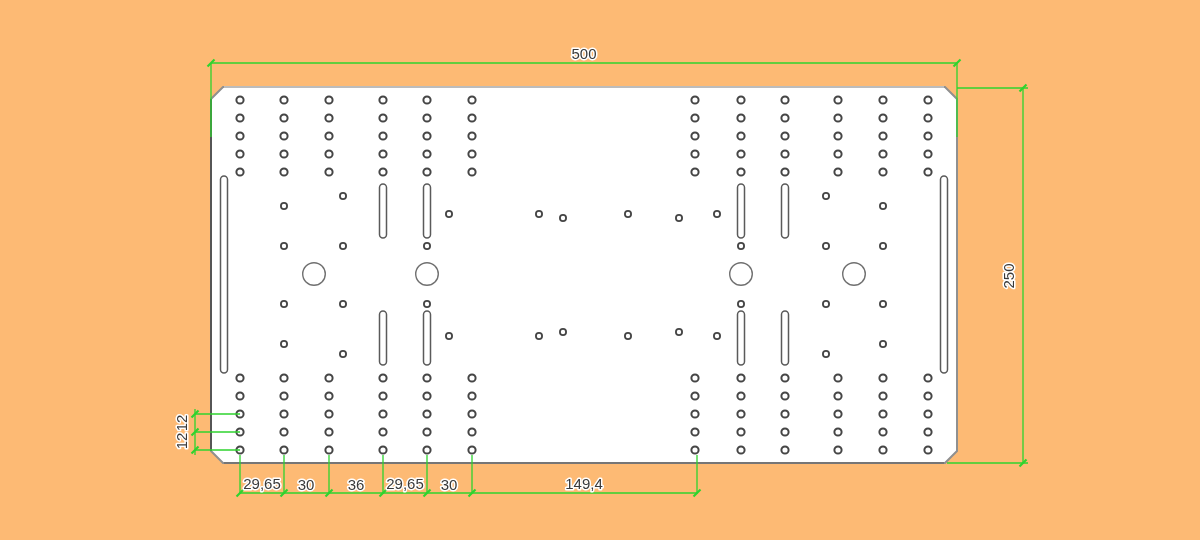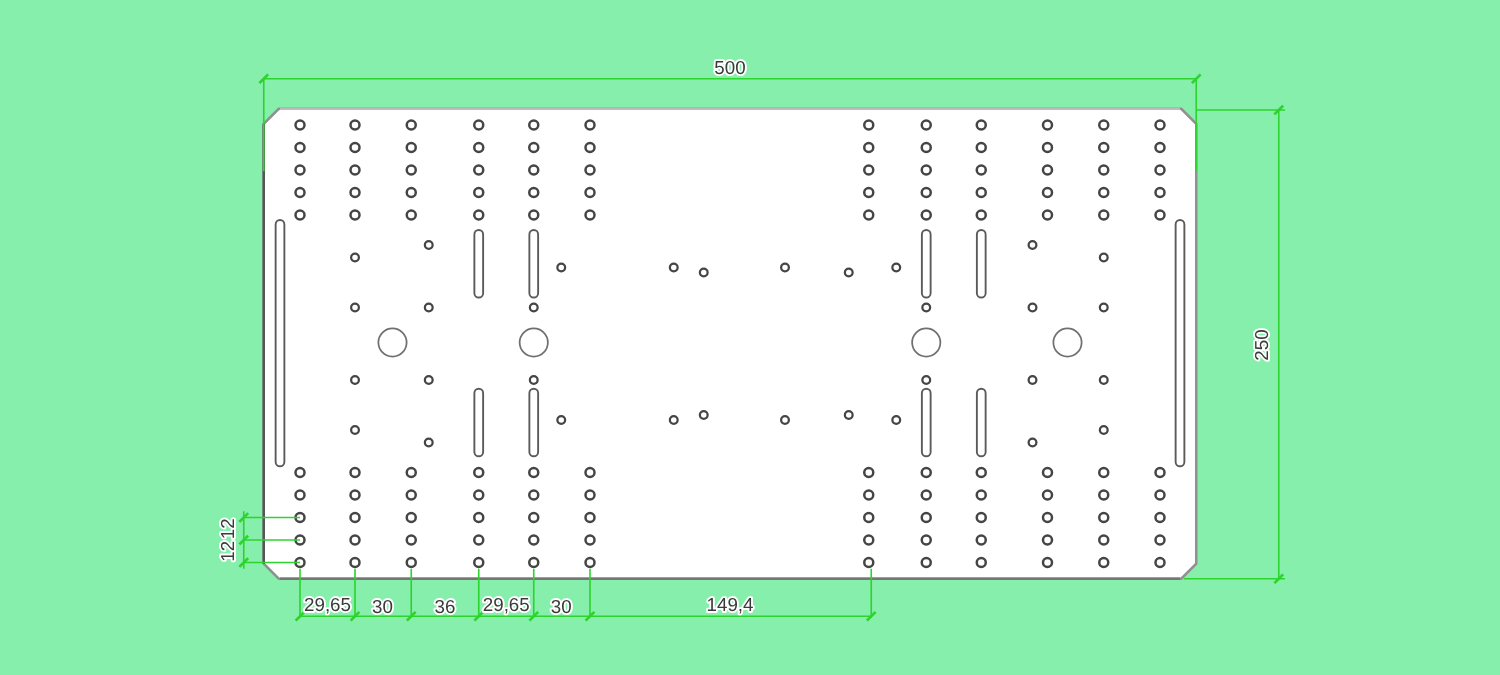--- a/index.html
+++ b/index.html
@@ -1,20 +1,20 @@
 <!DOCTYPE html>
 <html><head>
 <meta charset="utf-8">
 <style>
   html, body { margin: 0; padding: 0; background: #ffffff; }
   .canvas {
     position: relative;
     width: 1200px;
     height: 540px;
-    background: #86efac;
+    background: #fdba74;
     overflow: hidden;
     font-family: "Liberation Sans", sans-serif;
   }
   #plate-svg { display: block; }
   #plate-svg text {
     font-family: "Liberation Sans", sans-serif;
     font-size: 15px;
     fill: #3a3a3a;
     paint-order: stroke;
     stroke: #ffffff;

